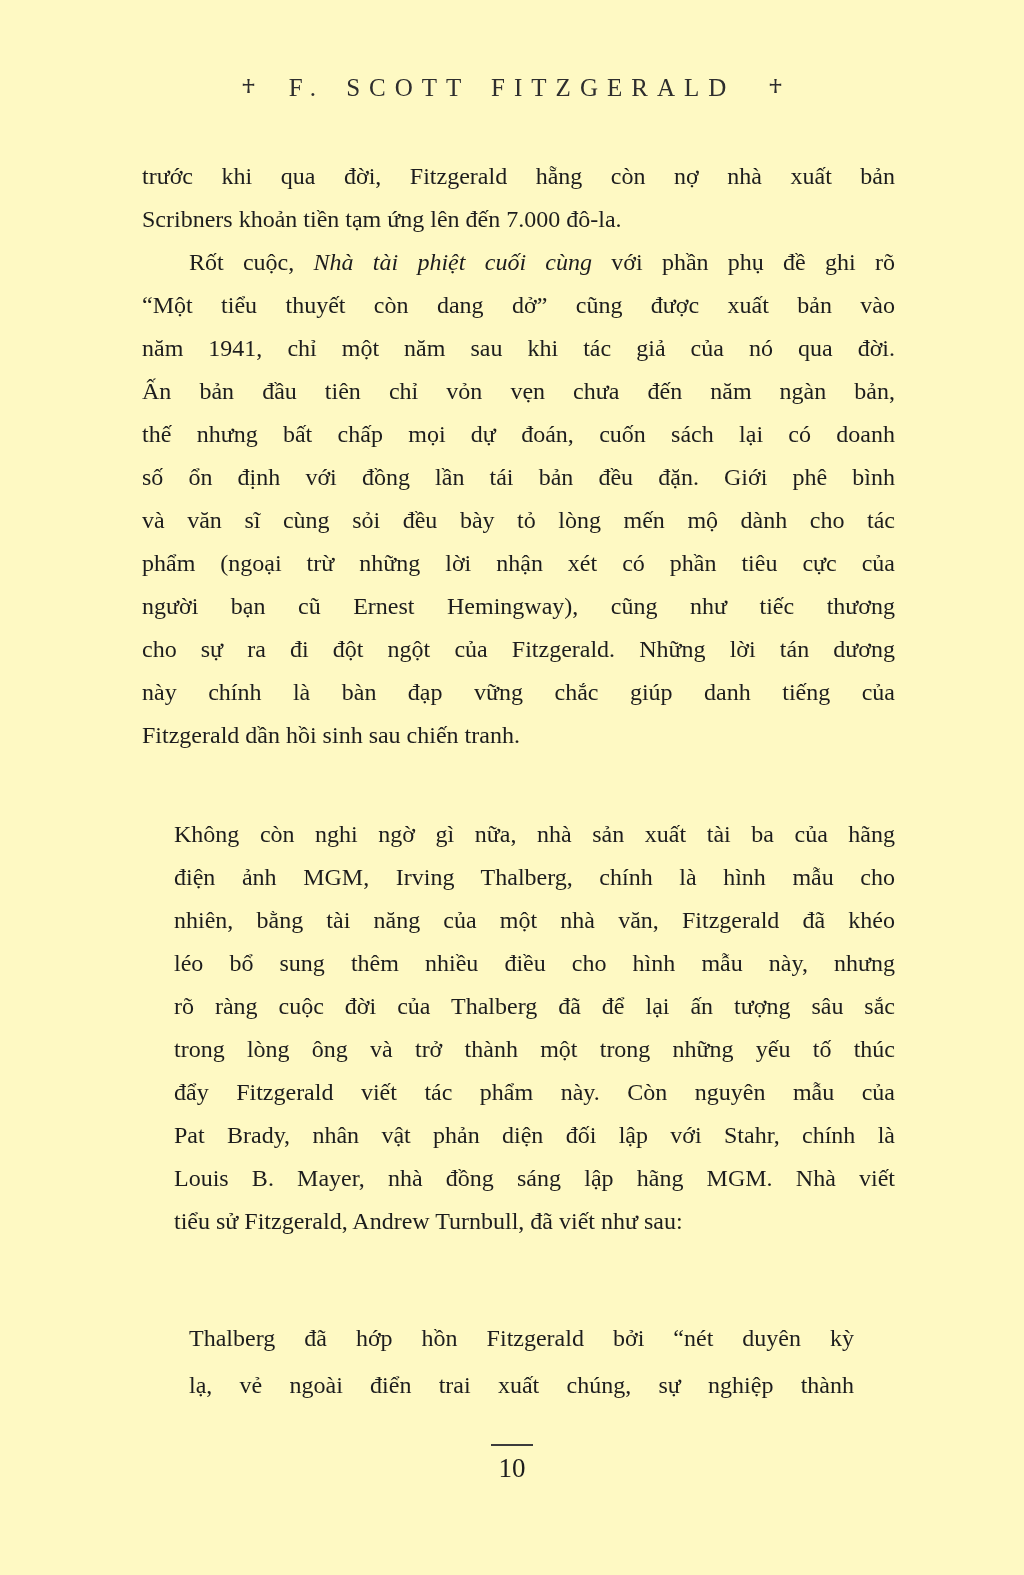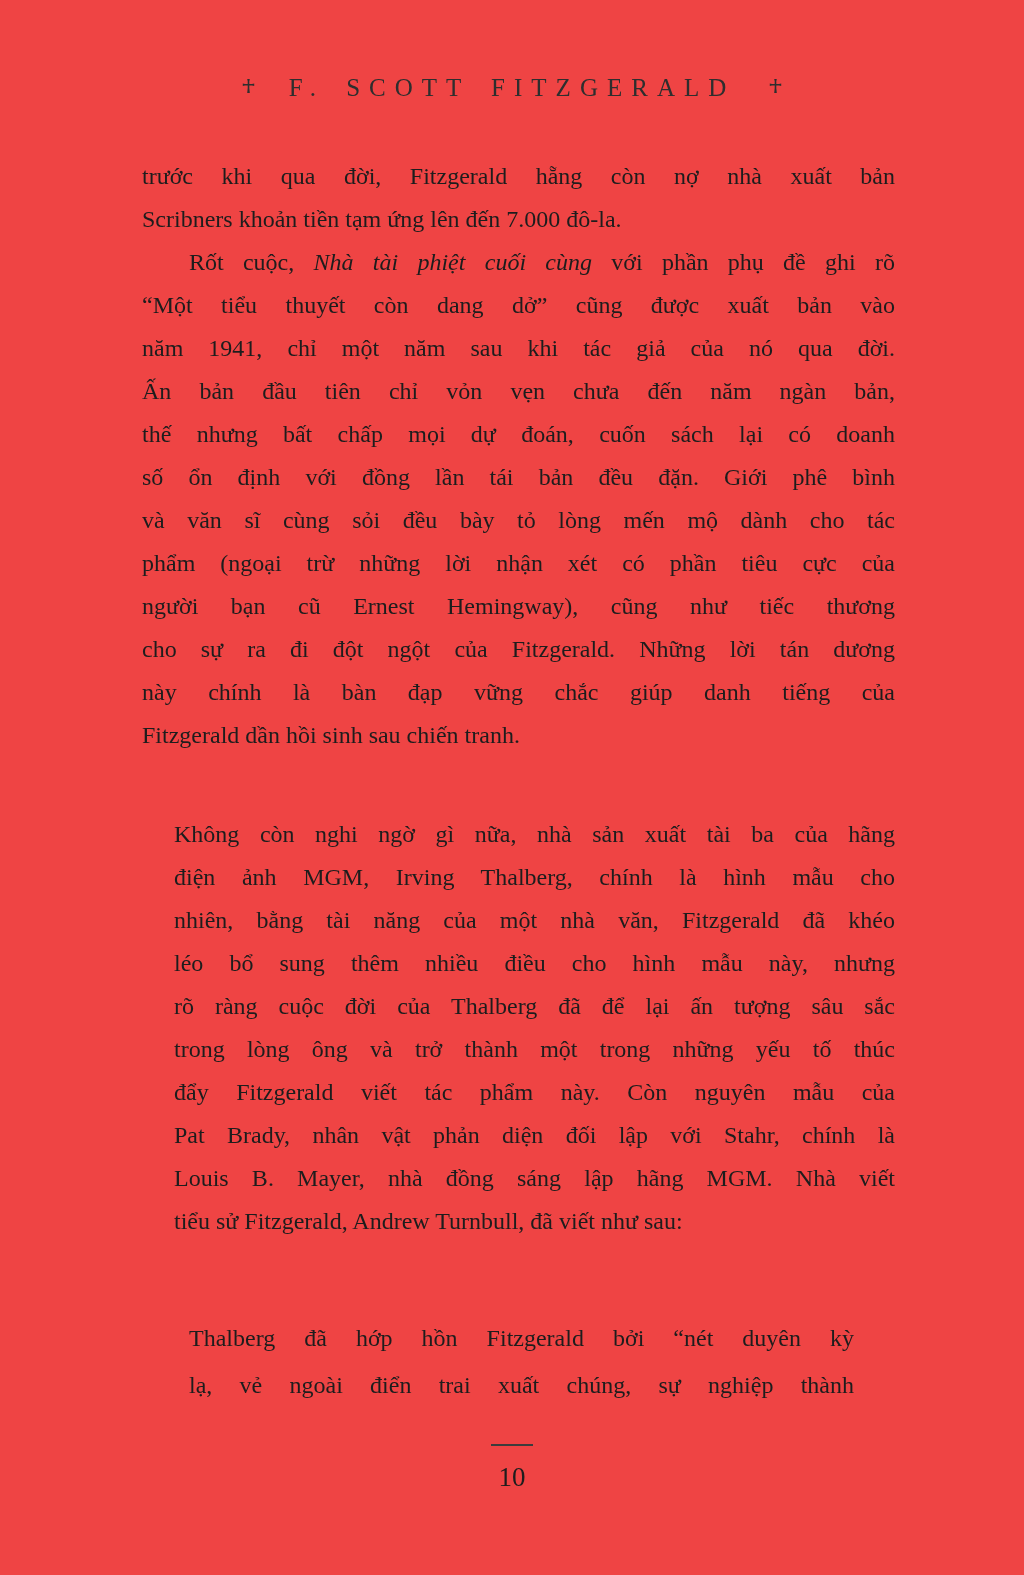--- a/index.html
+++ b/index.html
@@ -5,21 +5,21 @@
   html, body {
     margin: 0;
     padding: 0;
     background: #e8e8e8;
   }
   .page {
     position: relative;
     width: 1024px;
     height: 1575px;
     margin: 0 auto;
-    background: #ef4444;
+    background: #fef9c3;
     color: #1d1d1d;
     font-family: "Liberation Serif", "DejaVu Serif", serif;
     overflow: hidden;
   }
 
   
   .running-head {
     position: absolute;
     top: 74px;
     left: 0;
@@ -81,21 +81,21 @@
     width: 100%;
     text-align: center;
   }
   .footer-rule {
     width: 42px;
     border: 0;
     border-top: 2px solid #3c3c3c;
     margin: 0 auto;
   }
   .page-number {
-    margin-top: 16px;
+    margin-top: 7px;
     font-size: 27px;
     color: #1d1d1d;
   }
 </style>
 </head>
 <body>
 
 <div class="page">
 
   <header class="running-head">

